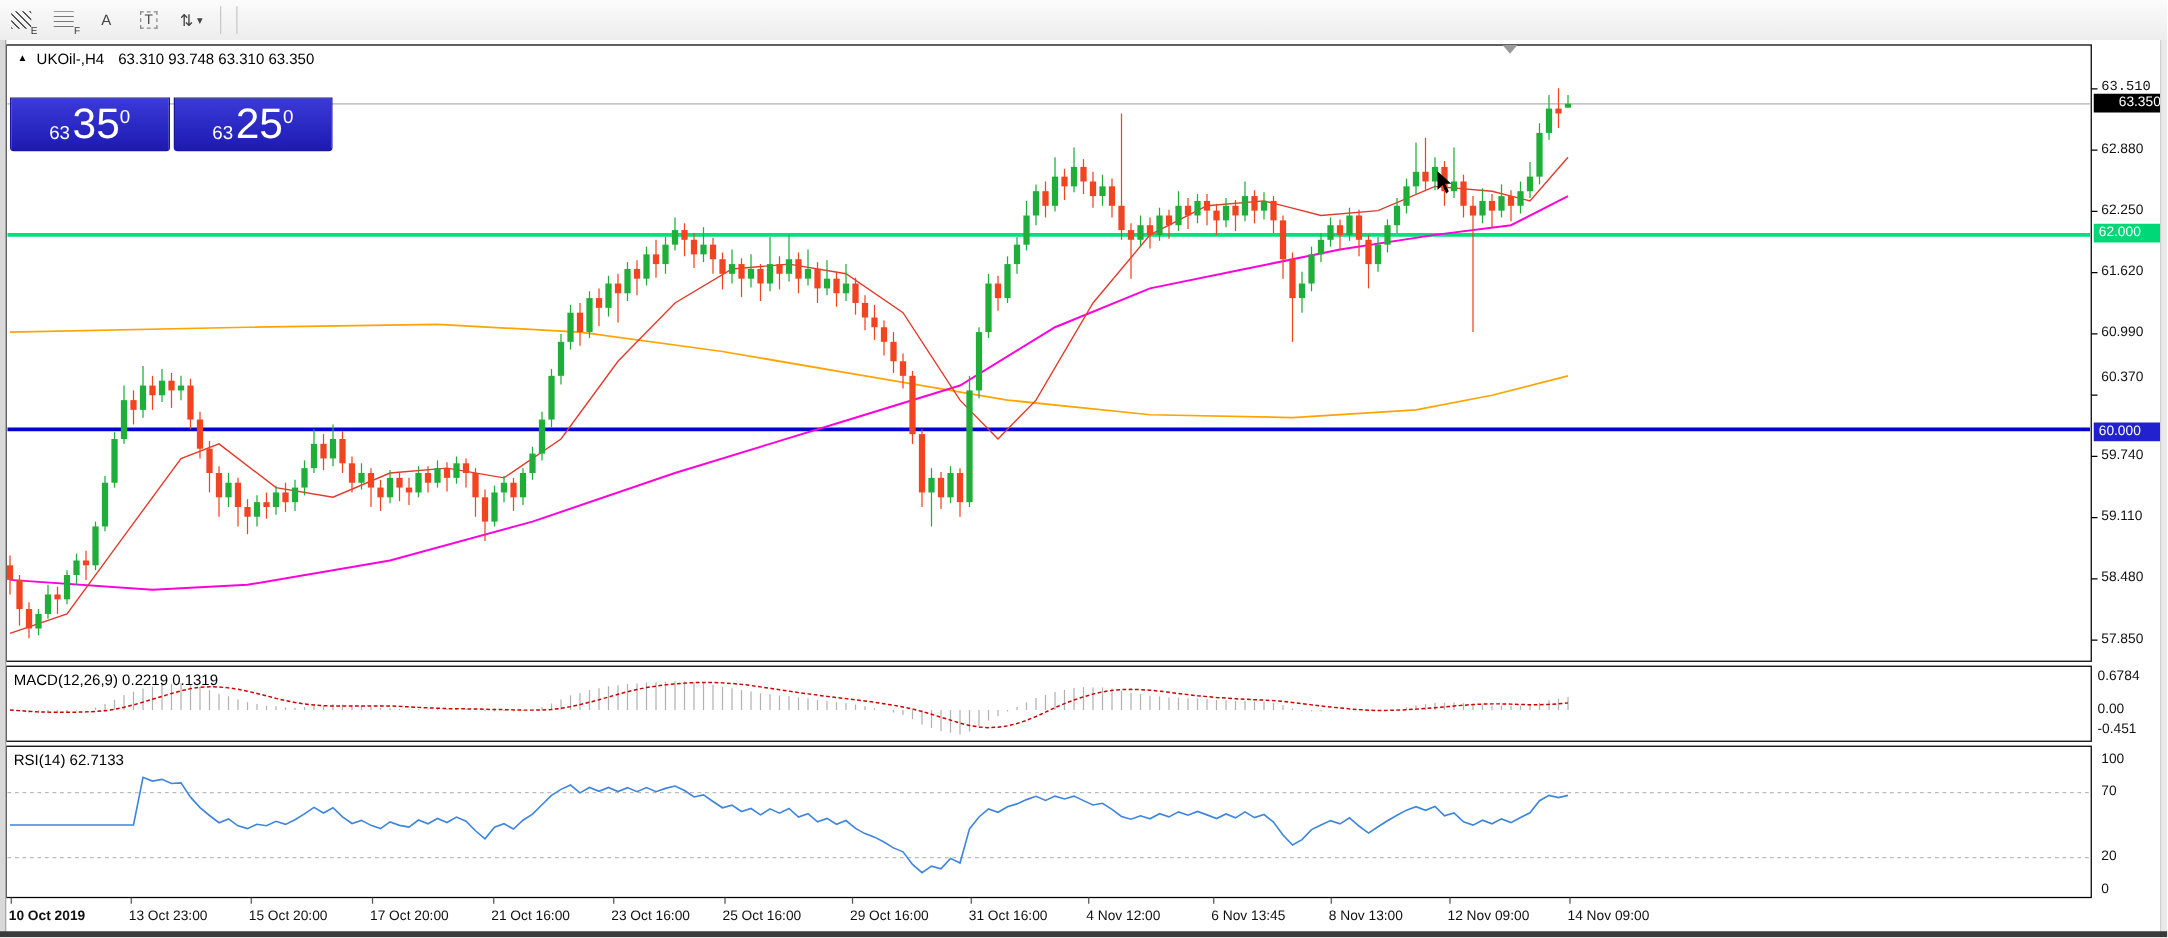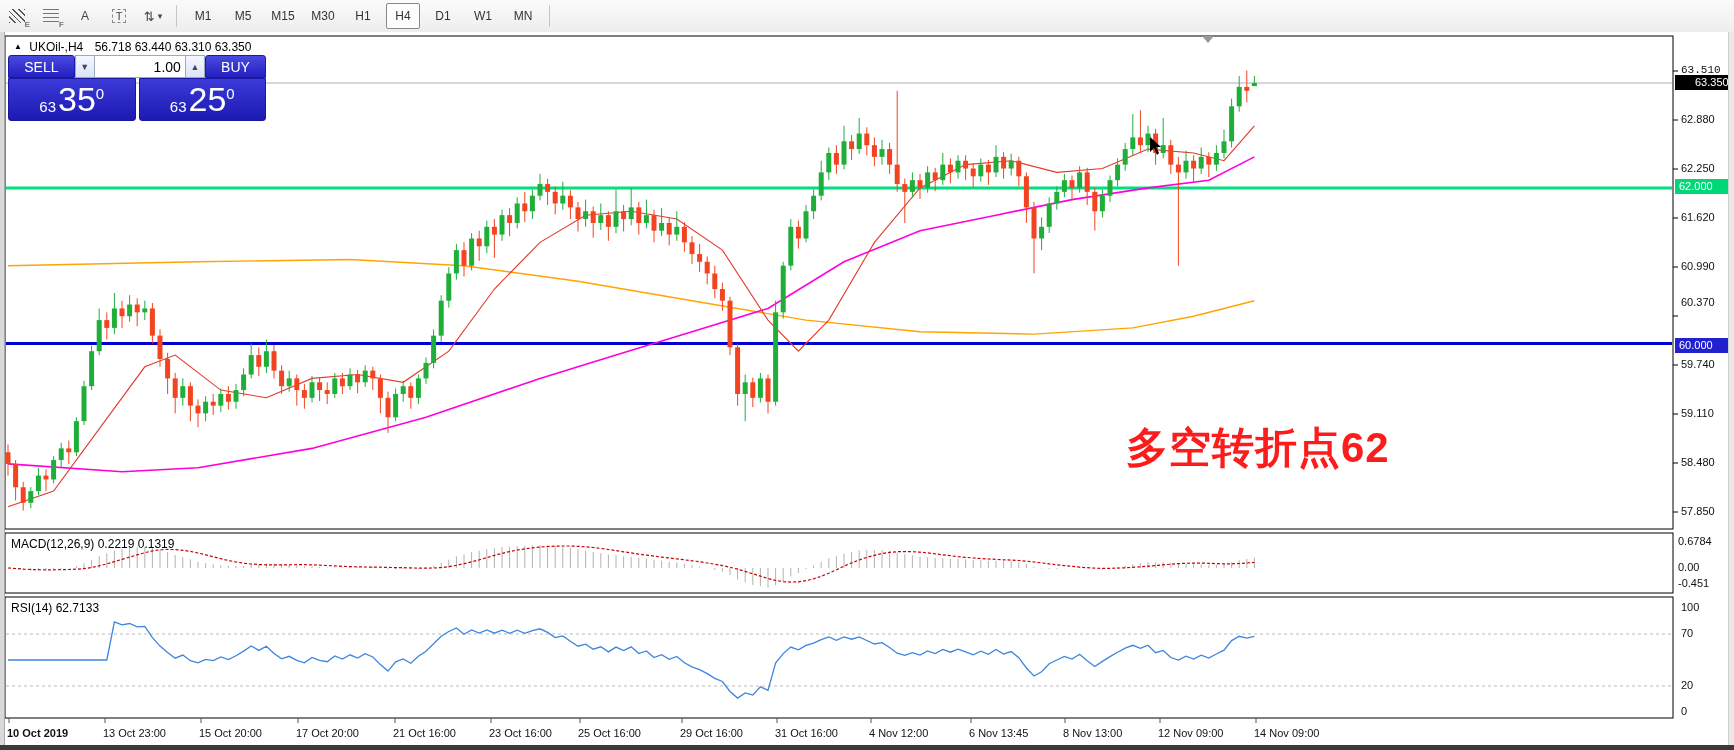--- a/index.html
+++ b/index.html
@@ -61,31 +61,20 @@
         </div>
         <div class="toolbtn">
           <span style="border: 1px dashed rgb(136, 136, 136); padding: 0px 3px; font-size: 11px;">T</span>
         </div>
         <div class="toolbtn">
           <span style="width: auto; height: 14px; display: inline-block; background: none; font-size: 13px;">⇅</span>
           <span style="font-size: 9px; margin-left: 3px;">▾</span>
         </div>
       </div>
     <div class="tb-sep"></div>
-    <div id="tf-area" style="display:flex;align-items:center;">
-        <div class="toolbtn tf-btn">M1</div>
-        <div class="toolbtn tf-btn">M5</div>
-        <div class="toolbtn tf-btn">M15</div>
-        <div class="toolbtn tf-btn">M30</div>
-        <div class="toolbtn tf-btn">H1</div>
-        <div class="toolbtn tf-btn active">H4</div>
-        <div class="toolbtn tf-btn">D1</div>
-        <div class="toolbtn tf-btn">W1</div>
-        <div class="toolbtn tf-btn">MN</div>
-      </div>
     <div class="tb-sep"></div>
   </div>
 
   <div id="workspace"></div>
 
   <svg id="chart-svg" class="layer" width="1734" height="750" viewBox="0 0 1734 750">
       <rect x="5" y="36" width="1668" height="493" fill="#ffffff" stroke="#000000" stroke-width="1"></rect>
       <rect x="5" y="533" width="1668" height="60" fill="#ffffff" stroke="#000000" stroke-width="1"></rect>
       <rect x="5" y="597" width="1668" height="121" fill="#ffffff" stroke="#000000" stroke-width="1"></rect>
       <line x1="6" y1="187.9490000000001" x2="1672" y2="187.9490000000001" stroke="#00e07c" stroke-width="3"></line>
@@ -617,35 +606,24 @@
       <line x1="871" y1="718" x2="871" y2="723" stroke="#555" stroke-width="1"></line>
       <line x1="971" y1="718" x2="971" y2="723" stroke="#555" stroke-width="1"></line>
       <line x1="1065" y1="718" x2="1065" y2="723" stroke="#555" stroke-width="1"></line>
       <line x1="1160" y1="718" x2="1160" y2="723" stroke="#555" stroke-width="1"></line>
       <line x1="1256" y1="718" x2="1256" y2="723" stroke="#555" stroke-width="1"></line>
     </svg>
 
   <div class="panel-title" style="left:14px;top:40px;">
     <span style="font-size:8px;vertical-align:2px;">▲</span>
     <span style="margin-left:4px;">UKOil-,H4</span>
-    <span style="margin-left:8px;">56.718 63.440 63.310 63.350</span>
+    <span style="margin-left:8px;">63.310 93.748 63.310 63.350</span>
   </div>
 
   <div id="trade-panel">
-    <div id="tp-row1">
-      <div id="sell-btn" class="tp-btn">SELL</div>
-      <div class="spin-btn">
-          <span>▼</span>
-        </div>
-      <input id="volume-input" value="1.00" style="">
-      <div class="spin-btn">
-          <span>▲</span>
-        </div>
-      <div id="buy-btn" class="tp-btn">BUY</div>
-    </div>
     <div id="tp-row2">
       <div class="price-box">
         <span class="pb-wrap">
           <span class="pb-small">63</span>
           <span class="pb-big">35</span>
           <span class="pb-sup">0</span>
         </span>
       </div>
       <div class="price-box">
         <span class="pb-wrap">
@@ -653,21 +631,20 @@
           <span class="pb-big">25</span>
           <span class="pb-sup">0</span>
         </span>
       </div>
     </div>
   </div>
 
   <div class="panel-title" style="left:11px;top:537px;">MACD(12,26,9) 0.2219 0.1319</div>
   <div class="panel-title" style="left:11px;top:601px;">RSI(14) 62.7133</div>
 
-  <div id="annotation">多空转折点62</div>
 
   <div id="price-axis">
       <div class="axis-label" style="left: 1681px; top: 64px; font-family: Liberation Mono, monospace;">63.510</div>
       <div class="axis-label" style="left: 1681px; top: 113px;">62.880</div>
       <div class="axis-label" style="left: 1681px; top: 162px;">62.250</div>
       <div class="axis-label" style="left: 1681px; top: 211px;">61.620</div>
       <div class="axis-label" style="left: 1681px; top: 260px;">60.990</div>
       <div class="axis-label" style="left: 1681px; top: 296px;">60.370</div>
       <div class="axis-label" style="left: 1681px; top: 358px;">59.740</div>
       <div class="axis-label" style="left: 1681px; top: 407px;">59.110</div>

